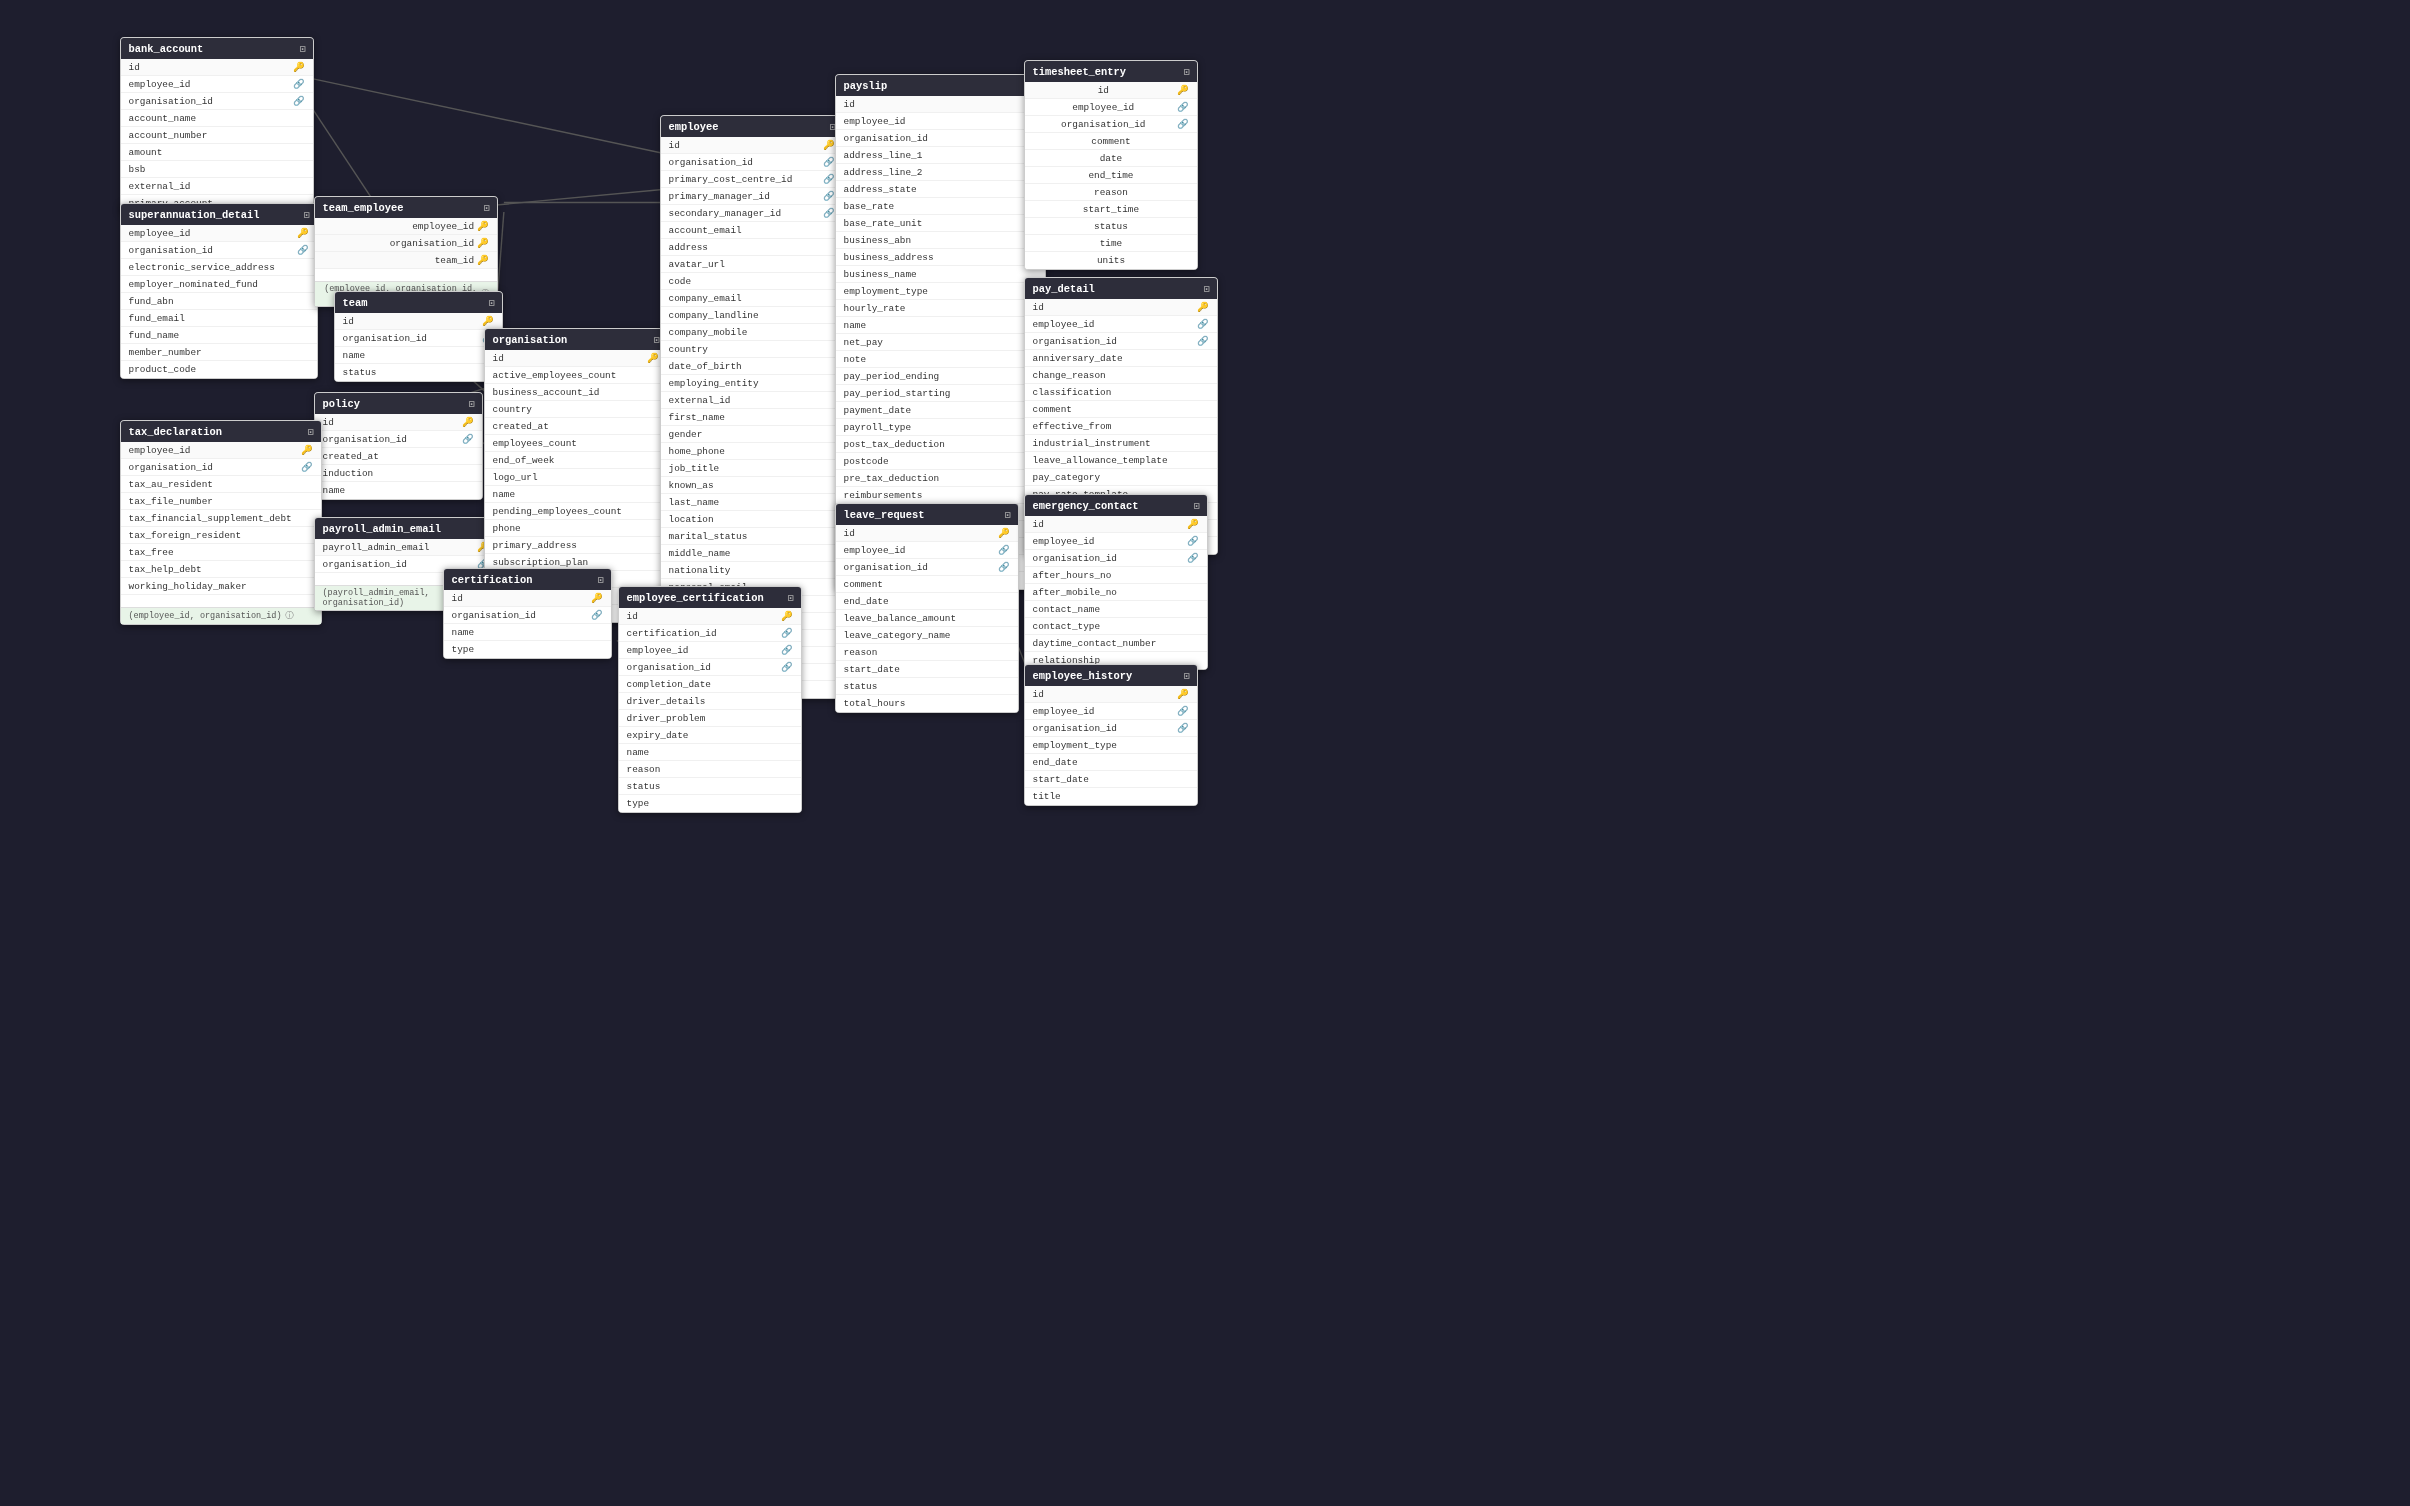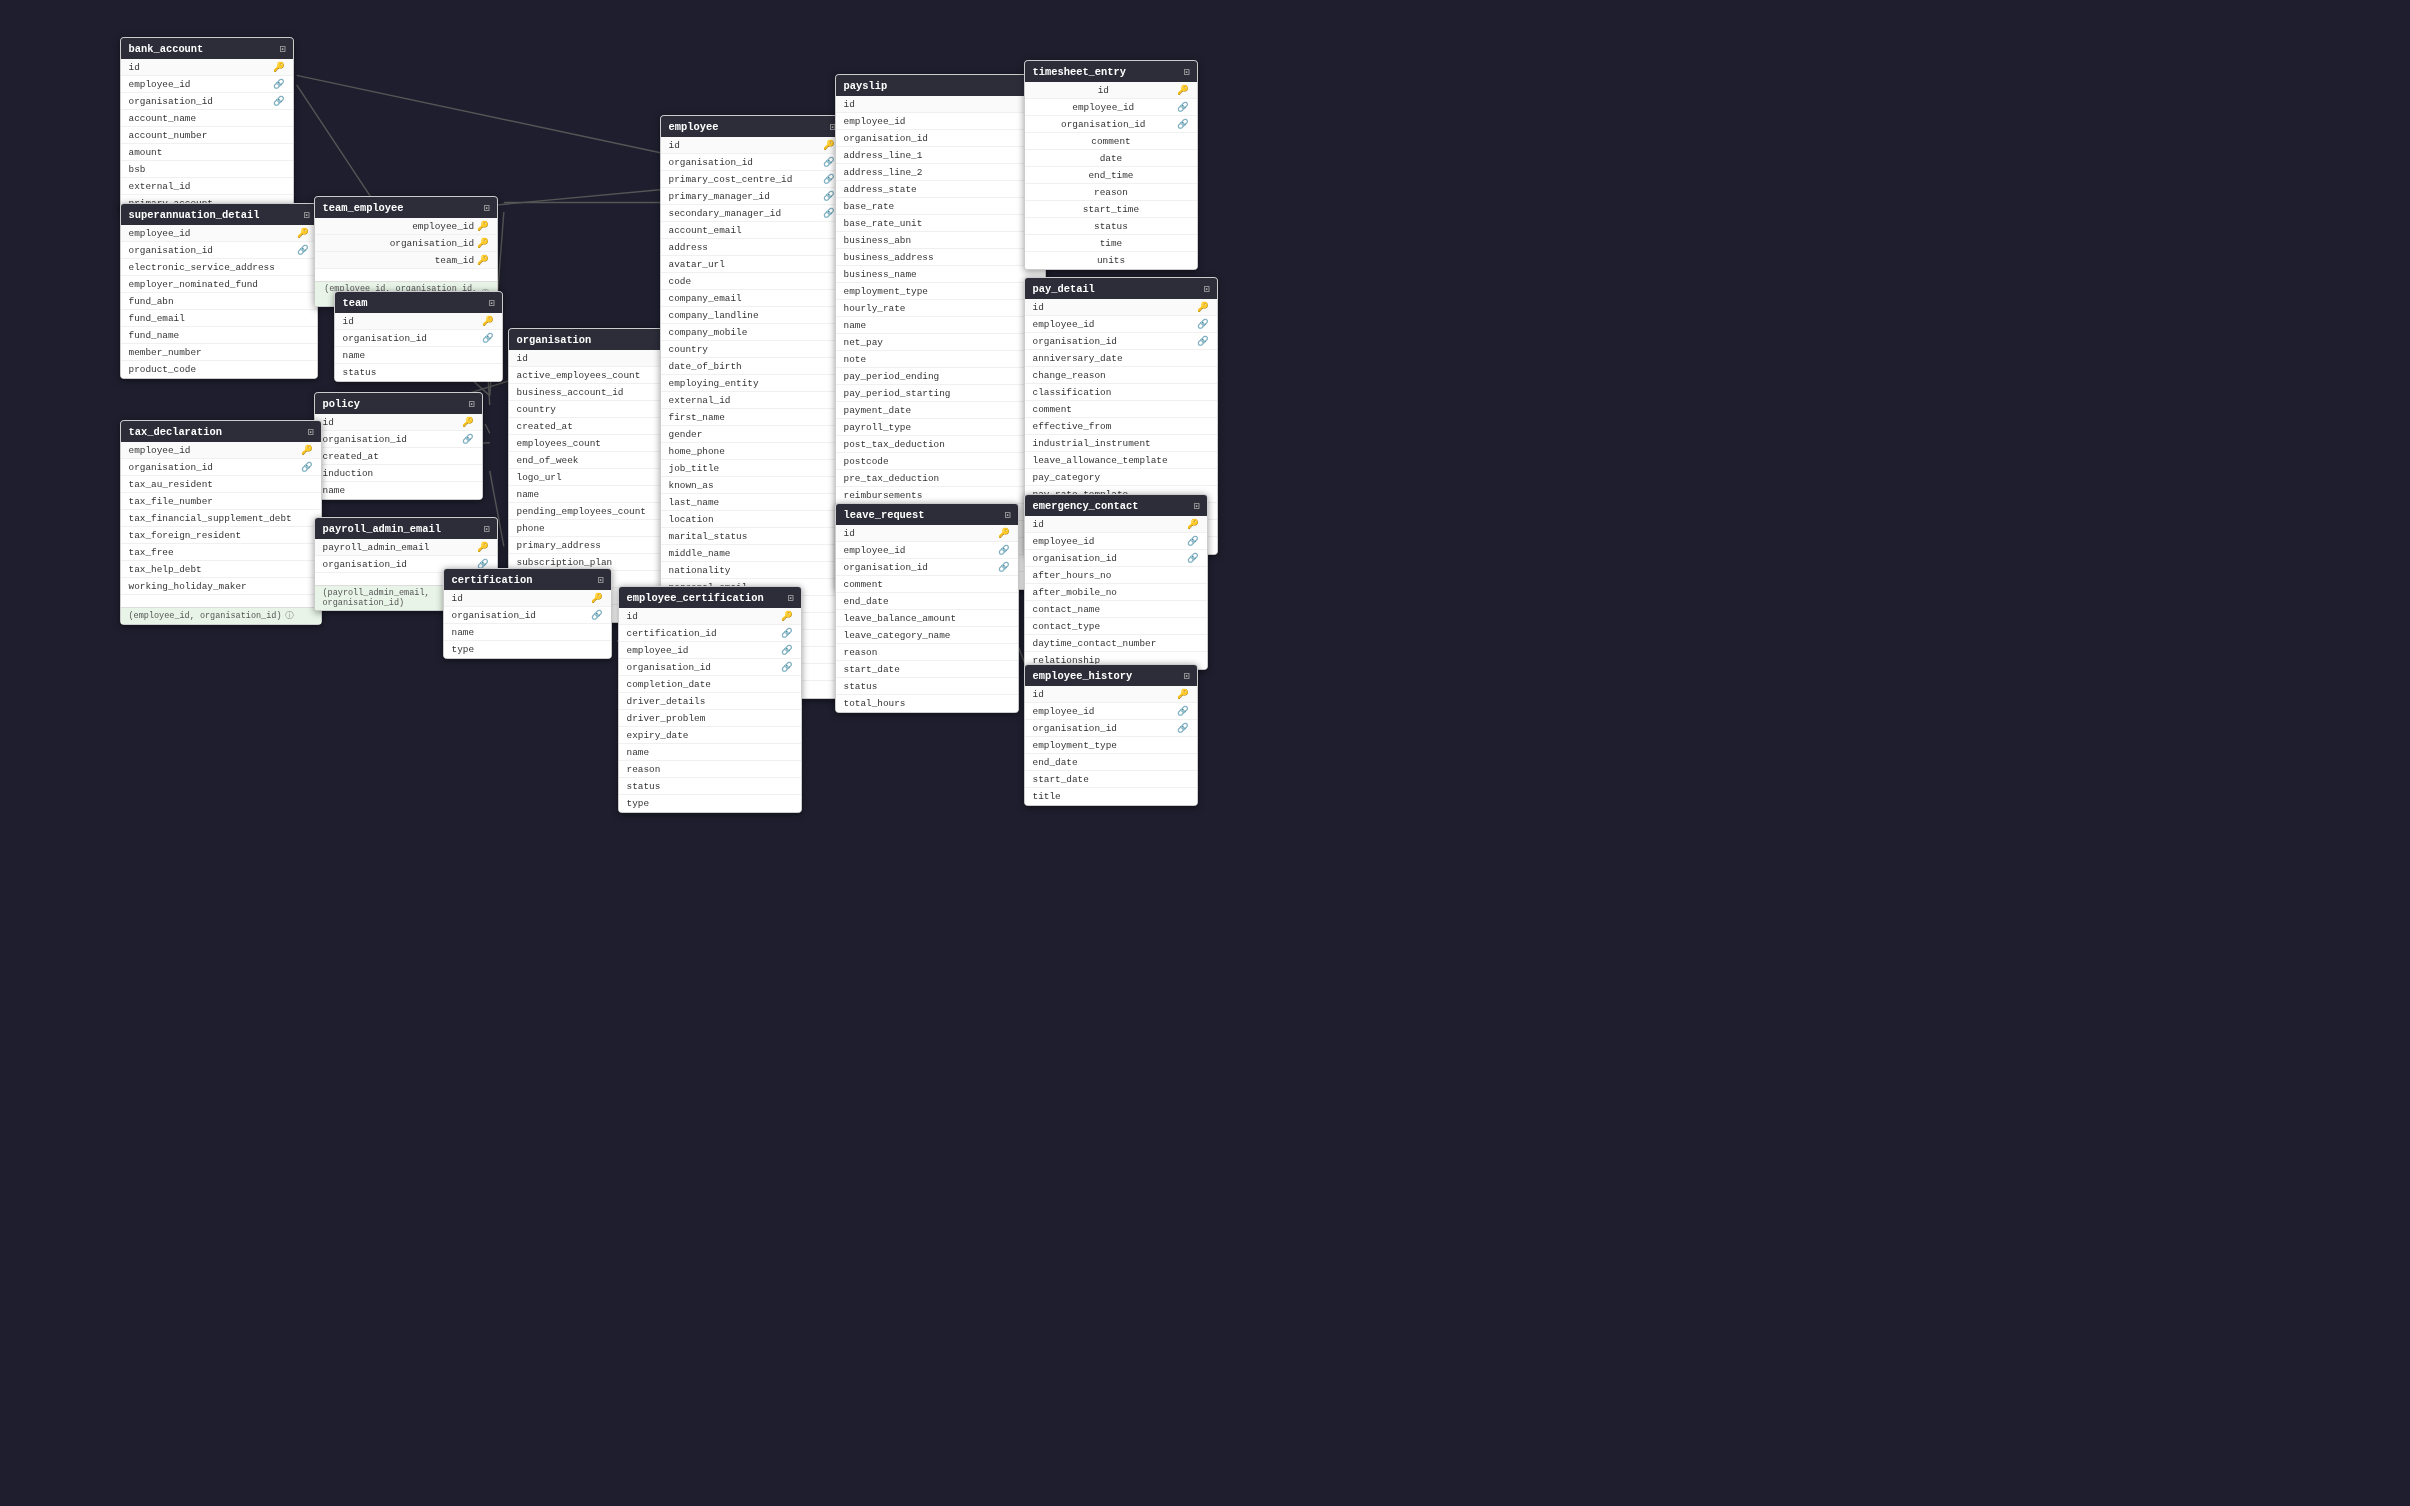--- a/index.html
+++ b/index.html
@@ -148,21 +148,21 @@
 
     <line x1="910" y1="180" x2="1110" y2="320"></line>
 
     <line x1="910" y1="220" x2="1110" y2="580"></line>
 
     <line x1="910" y1="250" x2="1110" y2="760"></line>
 
     <line x1="905" y1="130" x2="715" y2="175"></line>
   </svg>
 
-<div class="table-card" style="left: 120px; top: 37px; width: 174px;">
+<div class="table-card" style="left: 120px; top: 37px; width: 194px;">
       <div class="table-header">
         <span>bank_account</span>
         <span class="expand-icon">⊡</span>
       </div>
       <div class="table-body">
         <div class="table-row pk-row">
           <span class="field-name">id</span>
           <span class="field-icon pk-icon">🔑</span>
         </div>
         <div class="table-row">
@@ -355,21 +355,21 @@
         <div class="table-row">
           <span class="field-name">organisation_id</span>
           <span class="field-icon fk-icon">🔗</span>
         </div>
         <div class="composite-key-row">
           <span>(payroll_admin_email, organisation_id)</span>
           <span class="info-icon">ⓘ</span>
         </div>
       </div>
     </div>
-    <div class="table-card" style="left: 508px; top: 328px; width: 184px;">
+    <div class="table-card" style="left: 484px; top: 328px; width: 184px;">
       <div class="table-header">
         <span>organisation</span>
         <span class="expand-icon">⊡</span>
       </div>
       <div class="table-body">
         <div class="table-row pk-row">
           <span class="field-name">id</span>
           <span class="field-icon pk-icon">🔑</span>
         </div>
         <div class="table-row">

